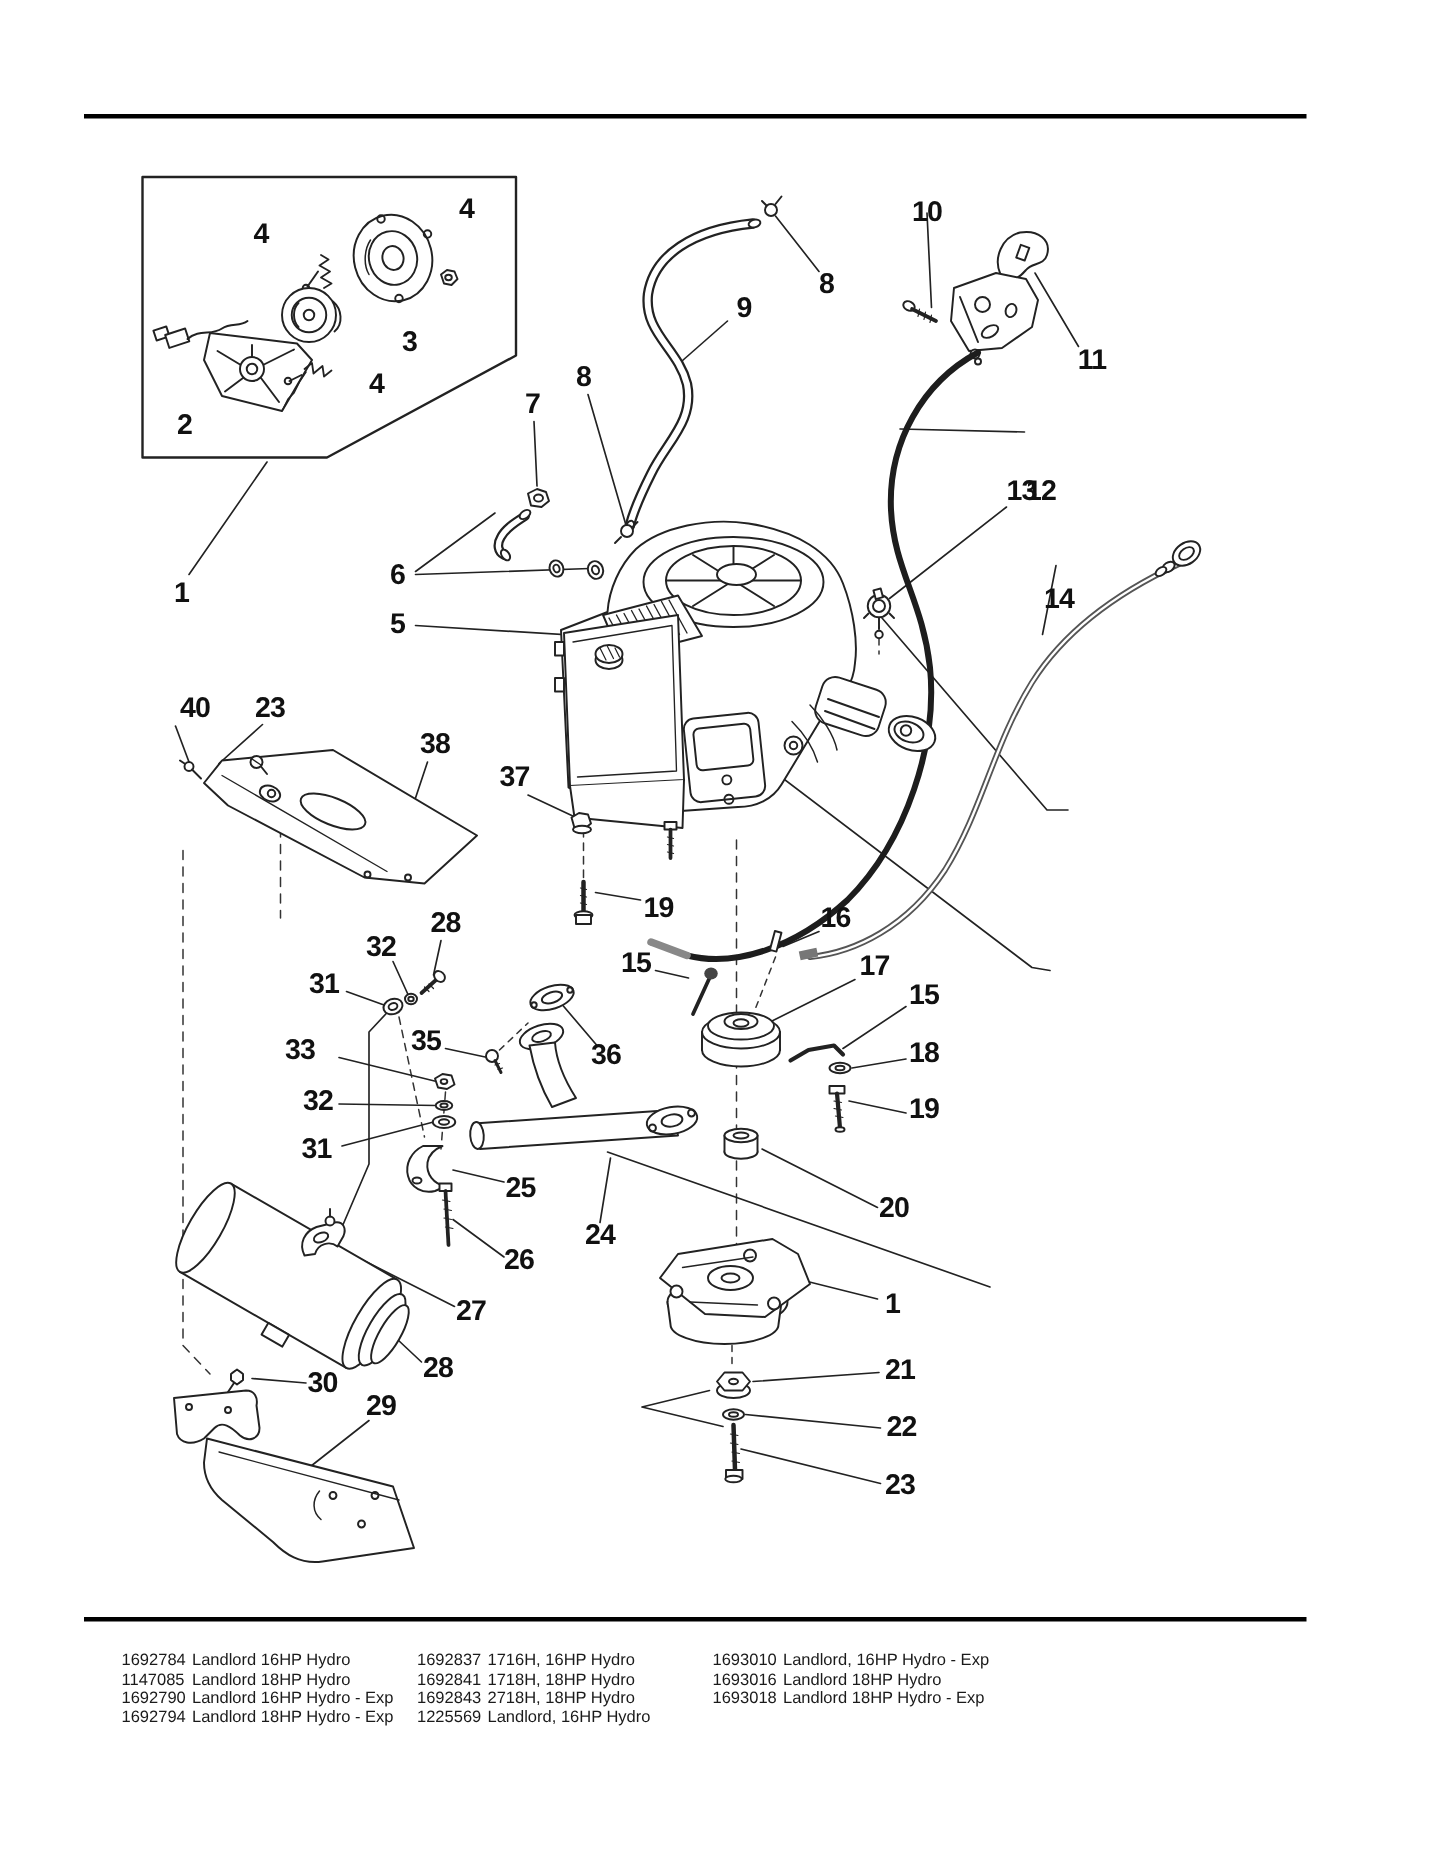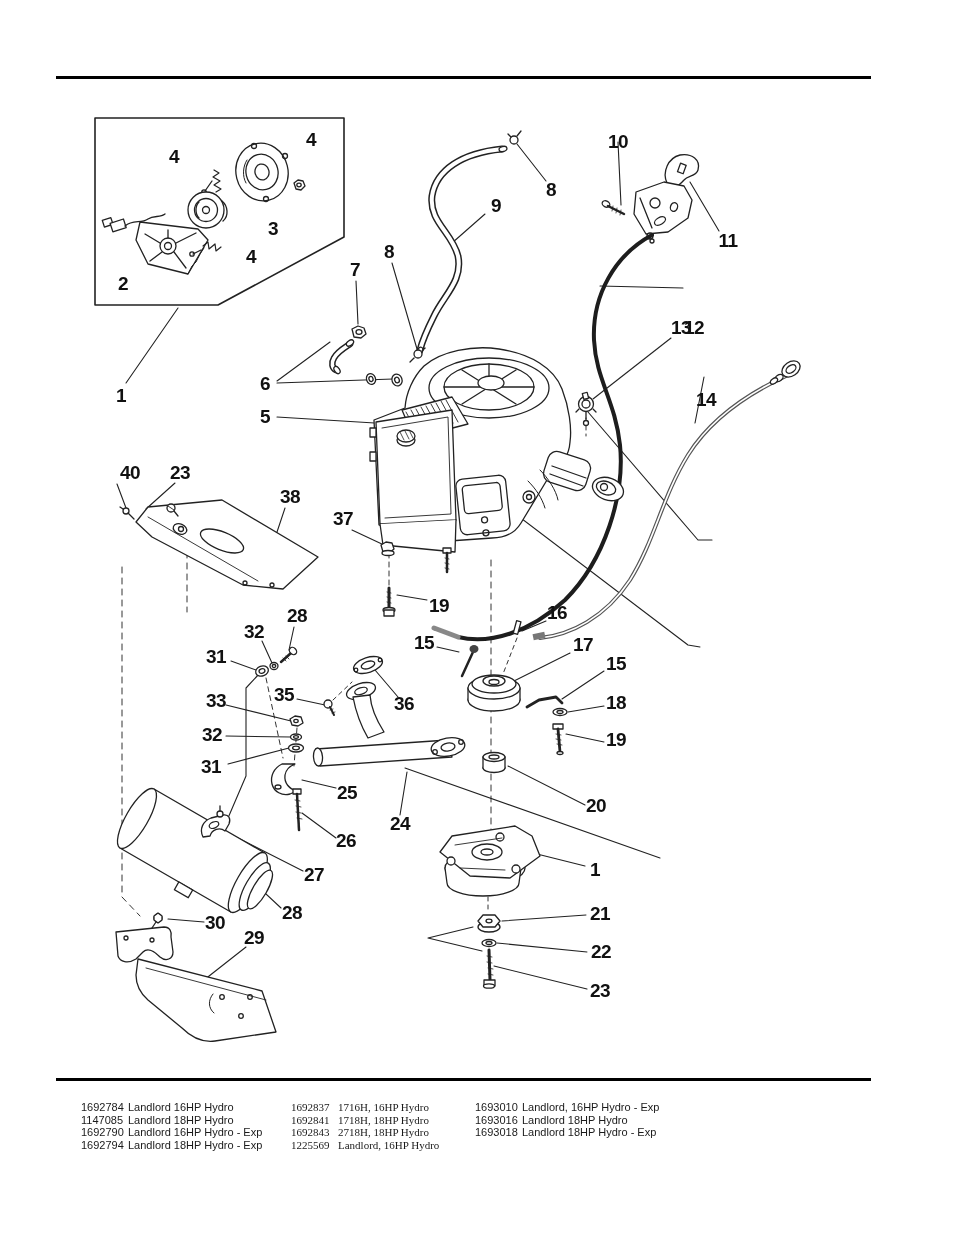--- a/index.html
+++ b/index.html
@@ -552,21 +552,21 @@
       <div class="callout" style="left: 343px; top: 519px;">37</div>
       <div class="callout" style="left: 439px; top: 606px;">19</div>
       <div class="callout" style="left: 557px; top: 613px;">16</div>
       <div class="callout" style="left: 297px; top: 616px;">28</div>
       <div class="callout" style="left: 254px; top: 632px;">32</div>
       <div class="callout" style="left: 424px; top: 643px;">15</div>
       <div class="callout" style="left: 583px; top: 645px;">17</div>
       <div class="callout" style="left: 216px; top: 657px;">31</div>
       <div class="callout" style="left: 616px; top: 664px;">15</div>
       <div class="callout" style="left: 284px; top: 695px;">35</div>
-      <div class="callout" style="left: 216px; top: 701px;">33</div>
+      <div class="callout" style="left: 200px; top: 701px;">33</div>
       <div class="callout" style="left: 404px; top: 704px;">36</div>
       <div class="callout" style="left: 616px; top: 703px;">18</div>
       <div class="callout" style="left: 212px; top: 735px;">32</div>
       <div class="callout" style="left: 616px; top: 740px;">19</div>
       <div class="callout" style="left: 211px; top: 767px;">31</div>
       <div class="callout" style="left: 347px; top: 793px;">25</div>
       <div class="callout" style="left: 596px; top: 806px;">20</div>
       <div class="callout" style="left: 400px; top: 824px;">24</div>
       <div class="callout" style="left: 346px; top: 841px;">26</div>
       <div class="callout" style="left: 595px; top: 870px;">1</div>
@@ -579,21 +579,21 @@
       <div class="callout" style="left: 600px; top: 991px;">23</div>
     </div>
 
   <div id="model-list">
       <div class="footer-col" style="left: 81px;">
         <div class="frow"><span class="fnum">1692784</span><span class="fdesc">Landlord 16HP Hydro</span></div>
         <div class="frow"><span class="fnum">1147085</span><span class="fdesc">Landlord 18HP Hydro</span></div>
         <div class="frow"><span class="fnum">1692790</span><span class="fdesc">Landlord 16HP Hydro - Exp</span></div>
         <div class="frow"><span class="fnum">1692794</span><span class="fdesc">Landlord 18HP Hydro - Exp</span></div>
       </div>
-      <div class="footer-col" style="left: 291px; font-family: Liberation Serif, serif;">
+      <div class="footer-col" style="left: 278px;">
         <div class="frow"><span class="fnum">1692837</span><span class="fdesc">1716H, 16HP Hydro</span></div>
         <div class="frow"><span class="fnum">1692841</span><span class="fdesc">1718H, 18HP Hydro</span></div>
         <div class="frow"><span class="fnum">1692843</span><span class="fdesc">2718H, 18HP Hydro</span></div>
         <div class="frow"><span class="fnum">1225569</span><span class="fdesc">Landlord, 16HP Hydro</span></div>
       </div>
       <div class="footer-col" style="left: 475px; text-decoration: underline;">
         <div class="frow"><span class="fnum">1693010</span><span class="fdesc">Landlord, 16HP Hydro - Exp</span></div>
         <div class="frow"><span class="fnum">1693016</span><span class="fdesc">Landlord 18HP Hydro</span></div>
         <div class="frow"><span class="fnum">1693018</span><span class="fdesc">Landlord 18HP Hydro - Exp</span></div>
       </div>

